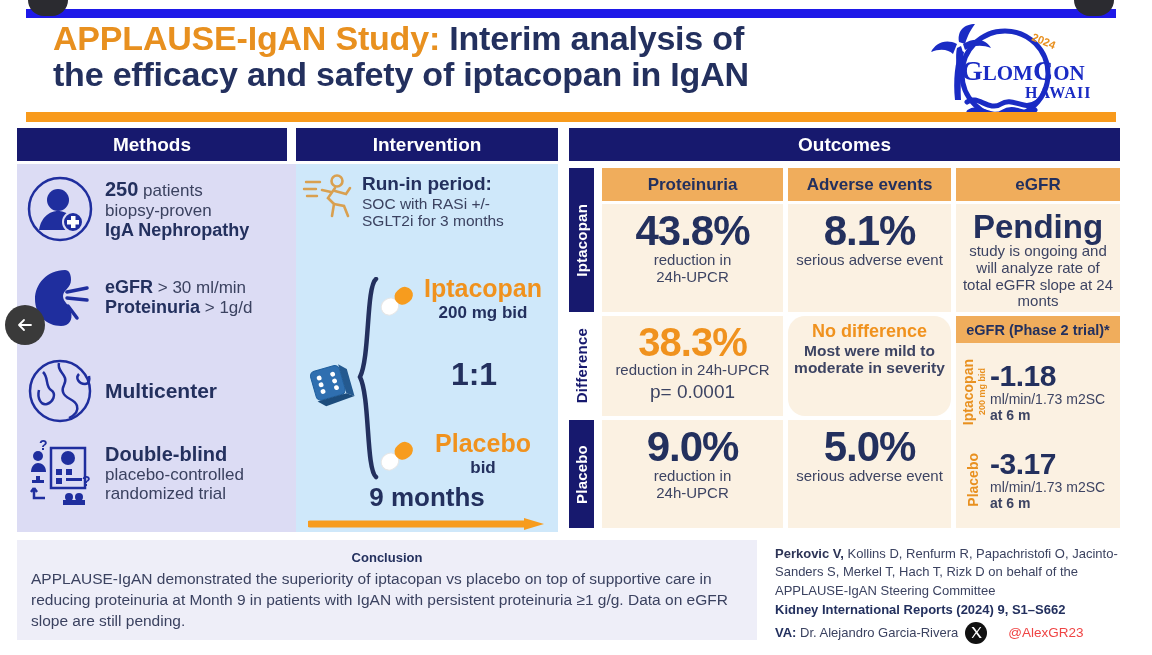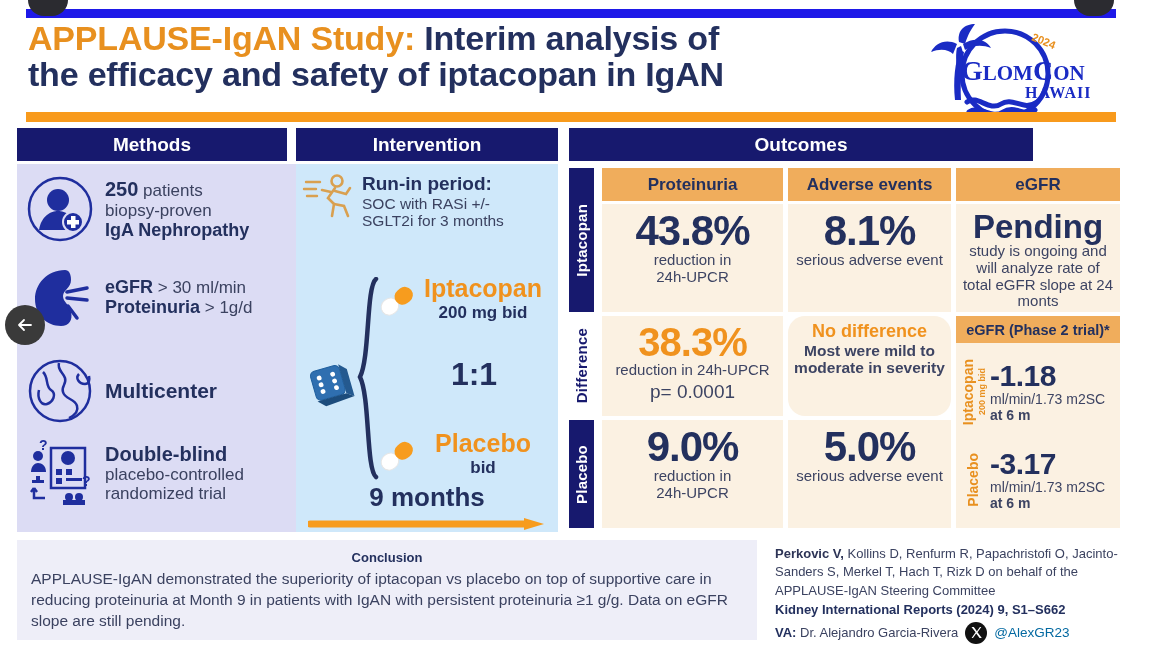--- a/index.html
+++ b/index.html
@@ -24,21 +24,21 @@
   #corner-tab-right { left: 1074px; }
 
   
   #header {
     position: absolute; left: 0px; top: 20px; width: 1152px; height: 85px;
   }
   #title-wrap {
     position: absolute; left: 28px; top: 0px; width: 860px;
     line-height: 1.06;
   }
-  .title-line { font-size: 34px; font-weight: bold; color: #23305e; letter-spacing: -0.2px; white-space: nowrap;}
+  .title-line { font-size: 34px; font-weight: bold; color: #23305e; letter-spacing: -0.2px; white-space: nowrap; margin-left: 25px;}
   .title-accent { color: #e8901f; }
 
   
   #logo {
     position: absolute; left: 905px; top: 2px; width: 200px; height: 102px;
   }
   #logo svg { display: block; }
 
   #orange-rule {
     position: absolute; left: 26px; top: 112px; width: 1090px; height: 10px;
@@ -47,21 +47,21 @@
 
   
   .col-header {
     position: absolute; height: 33px;
     background: #17196e;
     display: flex; align-items: center; justify-content: center;
     color: #ffffff; font-size: 19px; font-weight: bold;
   }
   #header-methods      { left: 17px;  top: 128px; width: 270px; }
   #header-intervention { left: 296px; top: 128px; width: 262px; }
-  #header-outcomes     { left: 569px; top: 128px; width: 464px; }
+  #header-outcomes     { left: 569px; top: 128px; width: 551px; }
 
   
   #methods-panel {
     position: absolute; left: 17px; top: 164px; width: 320px; height: 368px;
     background: #dcdcf4;
   }
   .method-row {
     position: absolute; display: flex; align-items: center; gap: 8px;
   }
   .method-icon { flex: 0 0 auto; width: 74px; height: 74px; display:flex; align-items:center; justify-content:center;}
@@ -194,21 +194,21 @@
     font-size: 13px; color: #3b4260; line-height: 1.42;
   }
   #cit-authors b { color: #2d3456; }
   #cit-journal { font-weight: bold; color: #23305e; margin-top: 1px;}
   #cit-va-row { display:flex; align-items:center; gap:7px; margin-top: 2px;}
   #cit-va { font-size: 13px; color:#3b4260; }
   #cit-va b { color:#23305e; }
   #x-badge { width: 22px; height: 22px; border-radius: 50%; background:#111;
              display:flex; align-items:center; justify-content:center;
              color:#fff; font-size:12px; font-weight:bold; font-family:"Liberation Serif", serif;}
-  #cit-handle { font-size: 13.5px; color:#0369a1; }
+  #cit-handle { font-size: 13.5px; color:#ef4444;margin-left:14px; }
 
   
   #back-button {
     position: absolute; left: 5px; top: 305px; width: 40px; height: 40px;
     border-radius: 50%; background: #3a3a3a;
     display:flex; align-items:center; justify-content:center;
   }
 </style>
 </head>
 <body>

